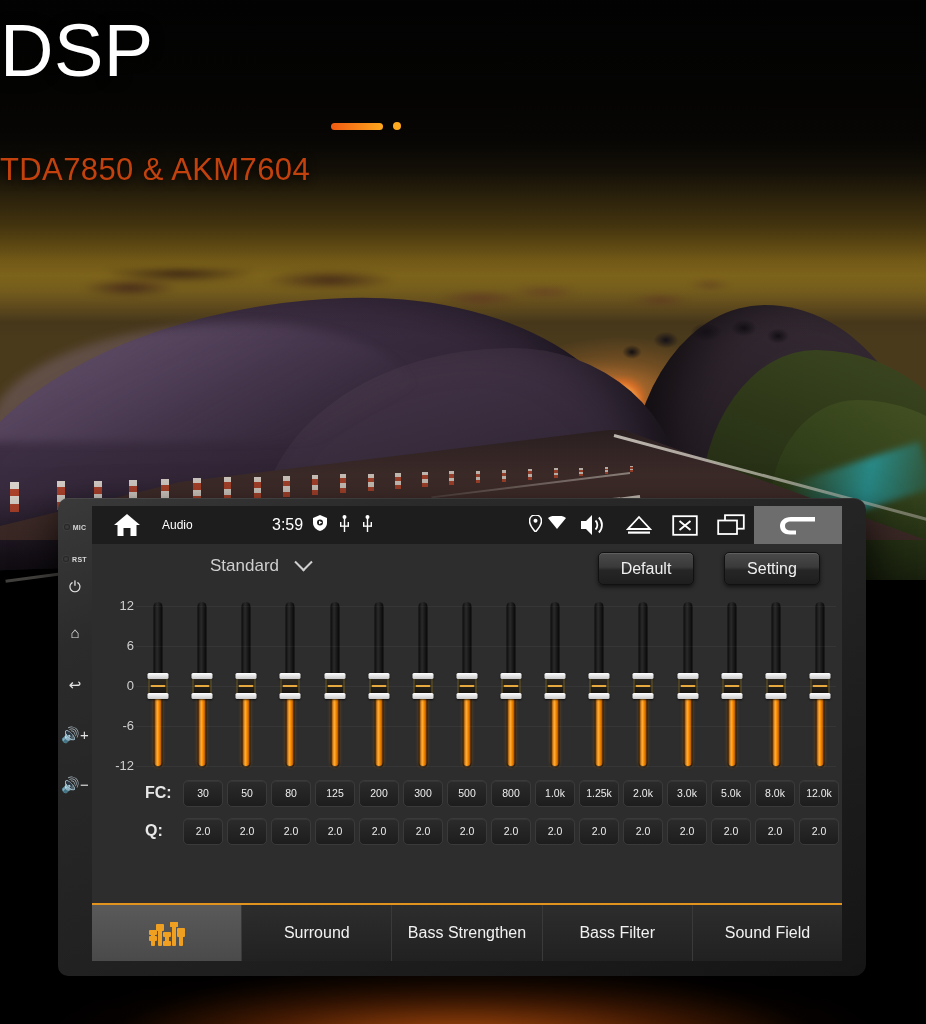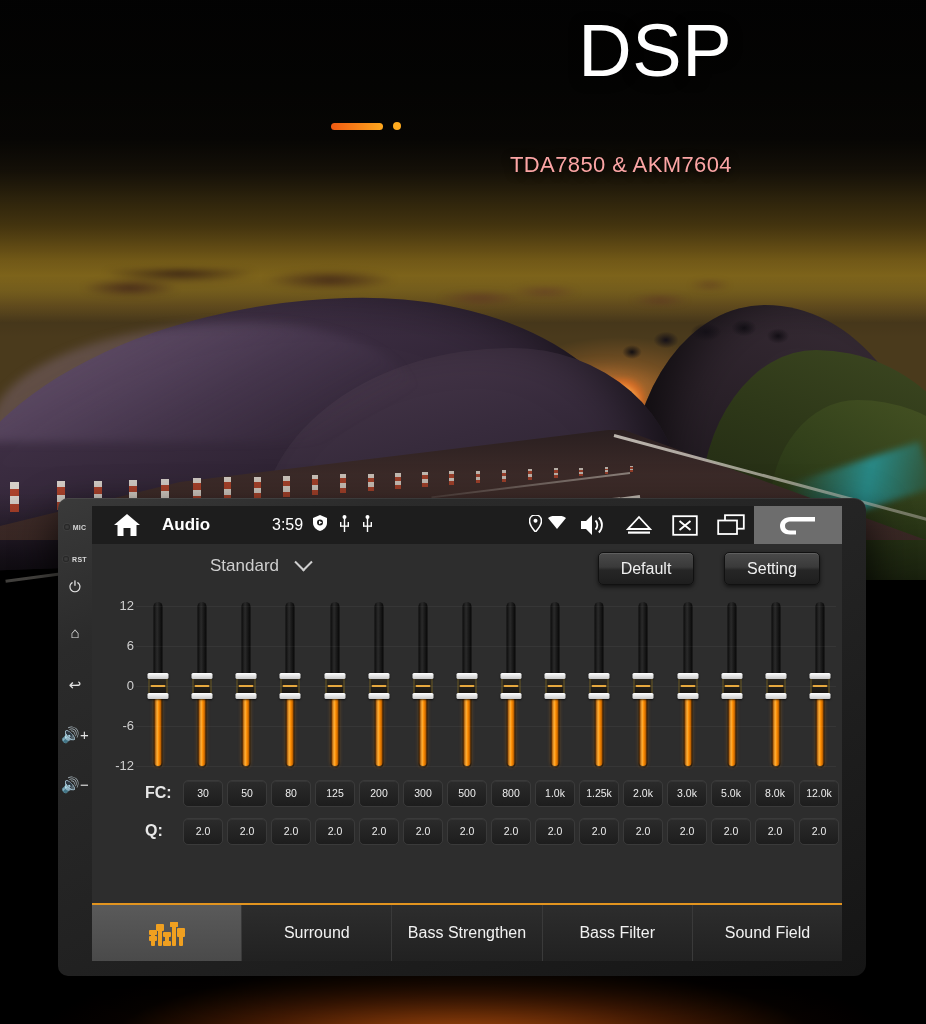--- a/index.html
+++ b/index.html
@@ -132,31 +132,31 @@
   .scene-veil {
     position:absolute; left:0; top:0; width:926px; height:1024px;
     background: linear-gradient(180deg, rgba(0,0,0,.55) 0%, rgba(0,0,0,.4) 22%, rgba(0,0,0,0) 33%, rgba(0,0,0,0) 48%, rgba(0,0,0,.35) 56%, rgba(0,0,0,.85) 62%, #000 68%);
   }
   .bottom-glow {
     position:absolute; left:0; bottom:0; width:926px; height:180px;
     background: radial-gradient(ellipse 520px 120px at 463px 200px, rgba(214,96,16,.85) 0%, rgba(160,62,8,.45) 42%, rgba(60,22,2,.12) 68%, rgba(0,0,0,0) 85%);
   }
 
   
-  .hero { position:absolute; left:0; top:0; width:732px; text-align:right; }
+  .hero { position:absolute; left:0; top:0; width:732px; text-align:left; }
   .hero-title {
     color:#fff; font-size:74px; line-height:86px; font-weight:400;
     letter-spacing:.5px; text-shadow:0 2px 14px rgba(0,0,0,.8);
     padding-top: 8px;
   }
   .hero-divider { display:flex; align-items:center; justify-content:center; gap:10px; margin-top:28px; }
   .hero-dash { width:52px; height:7px; border-radius:4px; background: linear-gradient(90deg,#f05a12,#ffa81e); }
   .hero-dot { width:8px; height:8px; border-radius:50%; background:#ffab1f; }
   .hero-sub {
-    margin-top:22px; color:#fca5a5; font-size:22px; letter-spacing:.4px;
+    margin-top:22px; color:#c2410c; font-size:31px; letter-spacing:.4px;
     text-shadow:0 2px 10px rgba(0,0,0,.85);
   }
 
   
   .device {
     position:absolute; left:58px; top:498px; width:808px; height:478px;
     background: linear-gradient(155deg,#3a3a3a 0%, #2b2b2b 18%, #242424 45%, #1b1b1b 78%, #151515 100%);
     border-radius:10px 12px 12px 10px;
     box-shadow: 0 18px 44px rgba(0,0,0,.85), inset 0 1px 0 rgba(255,255,255,.07);
   }
@@ -171,21 +171,21 @@
     position:absolute; left:34px; top:8px; width:750px; height:455px;
     background:#2d2d2d; overflow:hidden;
   }
 
   
   .statusbar {
     height:38px; background:#1d1d1d; display:flex; align-items:center;
     position:relative;
   }
   .sb-home { width:70px; display:flex; align-items:center; justify-content:center; }
-  .sb-title { color:#fff; font-size:17px; width:110px;font-weight:bold; }
+  .sb-title { color:#fff; font-size:12px; width:110px; }
   .sb-time { color:#fff; font-size:16px; margin-right:10px; }
   .sb-mini { display:flex; align-items:center; gap:12px; color:#fff; }
   .sb-right { position:absolute; right:0; top:0; height:38px; display:flex; align-items:center; }
   .sb-icon-btn { width:46px; height:38px; display:flex; align-items:center; justify-content:center; }
   .sb-back { width:88px; height:38px; background:#6d6d6d; display:flex; align-items:center; justify-content:center; }
   .sb-loc { display:flex; align-items:center; gap:6px; margin-right:4px; }
 
   
   .presetrow { height:54px; position:relative; }
   .preset-sel {

